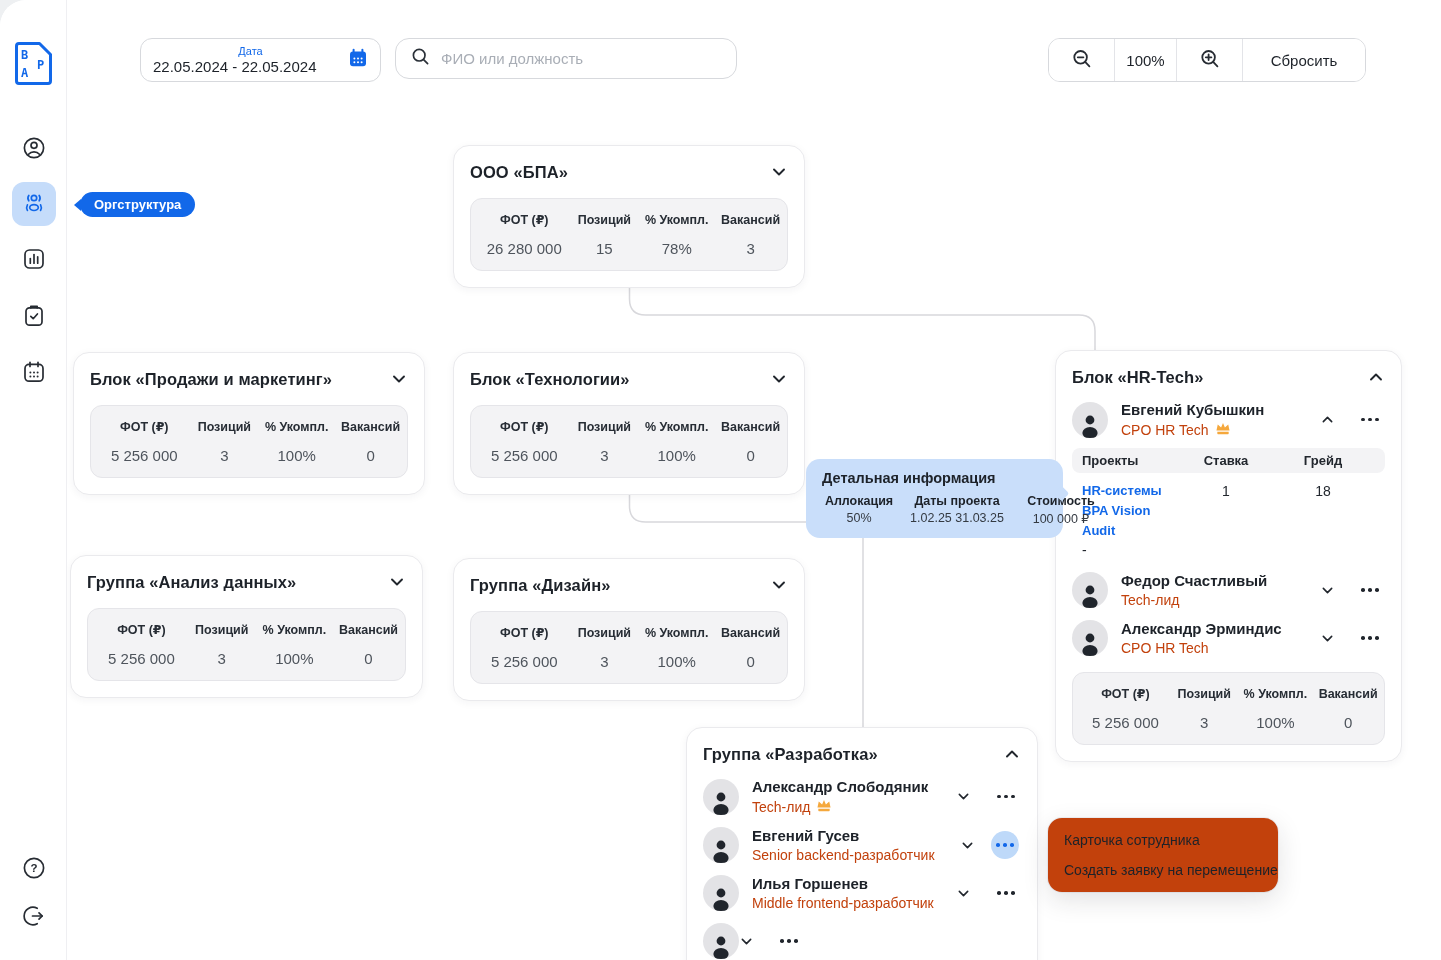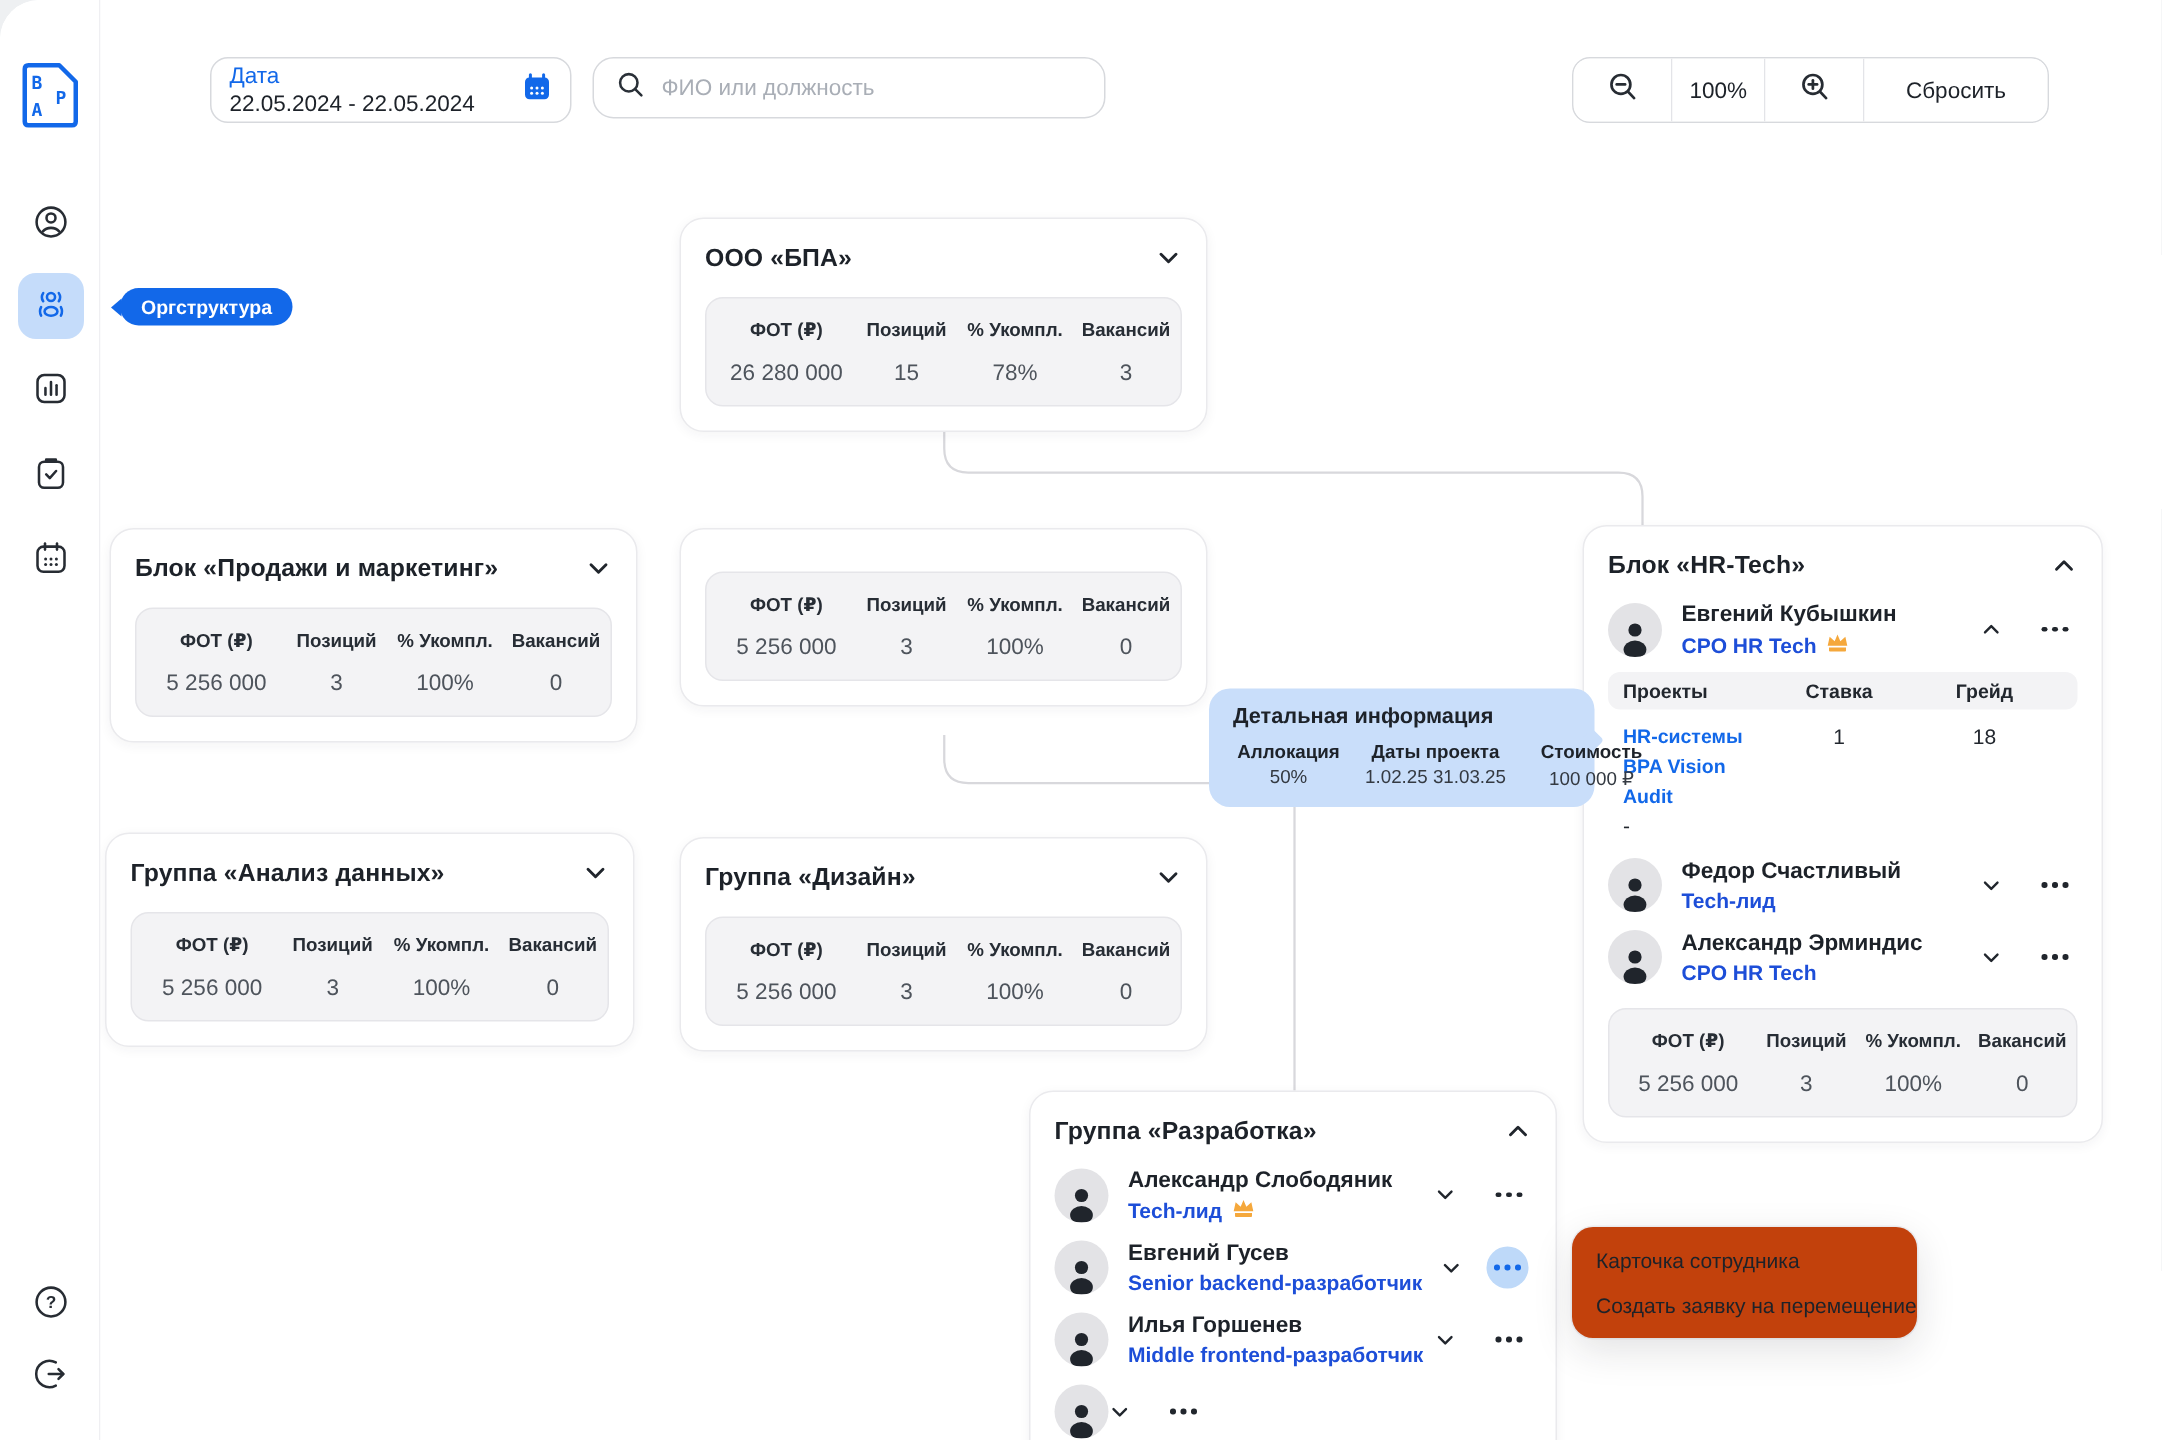--- a/index.html
+++ b/index.html
@@ -14,21 +14,21 @@
   .logo { position:absolute; left:12px; top:40px; }
   .nav-btn { position:absolute; left:12px; width:44px; height:44px; border-radius:12px; display:flex; align-items:center; justify-content:center; background:transparent; border:none; cursor:pointer; }
   .nav-btn svg { stroke:#272c33; fill:none; stroke-width:1.7; stroke-linecap:round; stroke-linejoin:round; }
   .nav-btn.active { background:#c5dcfa; }
   .nav-btn.active svg { stroke:#1268e9; }
   .badge { position:absolute; left:80px; top:192px; height:25px; background:#1268e9; color:#fff; font-size:13px; font-weight:700; border-radius:13px; display:flex; align-items:center; padding:0 14px; z-index:7; white-space:nowrap; }
   .badge::before { content:''; position:absolute; left:-6px; top:50%; transform:translateY(-50%); border-top:6px solid transparent; border-bottom:6px solid transparent; border-right:7px solid #1268e9; }
   
   .date-field { position:absolute; left:140px; top:38px; width:241px; height:44px; border:1px solid #d7d9dd; border-radius:12px; background:#fff; display:flex; align-items:center; padding:0 12px; z-index:5; cursor:pointer; }
   .date-text { flex:1; }
-  .date-label { font-size:15px; color:#1268e9; line-height:1.15; }
+  .date-label { font-size:11px; color:#1268e9; line-height:1.15;text-align:center; }
   .date-value { font-size:15px; color:#1d2229; margin-top:1px; }
   .search { position:absolute; left:395px; top:38px; width:342px; height:41px; border:1px solid #d7d9dd; border-radius:14px; background:#fff; display:flex; align-items:center; padding:0 14px; gap:10px; z-index:5; }
   .search input { border:none; outline:none; font-size:15px; color:#1d2229; width:100%; background:transparent; }
   .search input::placeholder { color:#a9aeb6; }
   .zoomgroup { position:absolute; left:1048px; top:38px; height:44px; border:1px solid #d7d9dd; border-radius:12px; background:#fff; display:flex; align-items:stretch; overflow:hidden; z-index:5; }
   .zseg { display:flex; align-items:center; justify-content:center; background:#fff; border:none; border-right:1px solid #e3e4e8; font-size:15px; color:#1d2229; cursor:pointer; font-family:inherit; }
   .zseg:last-child { border-right:none; }
   .zseg svg { stroke:#272c33; fill:none; stroke-width:1.8; stroke-linecap:round; }
   
   .card { position:absolute; background:#fff; border:1px solid #eaeaed; border-radius:16px; box-shadow:0 2px 8px rgba(40,44,50,.05); padding:14px 16px 16px; z-index:2; }
@@ -38,21 +38,21 @@
   .stats { margin-top:14px; background:#f3f3f5; border:1px solid #e5e5e9; border-radius:12px; padding:13px 4px; }
   .stats-row { display:grid; grid-template-columns:32% 20% 27% 21%; text-align:center; align-items:center; }
   .stats-row.h span { font-size:12.5px; font-weight:700; color:#272d35; }
   .stats-row.v { margin-top:13px; }
   .stats-row.v span { font-size:15px; color:#4e545c; }
   
   .emp { display:flex; align-items:center; margin-top:12px; }
   .avatar { width:36px; height:36px; border-radius:50%; background:#e3e3e6; overflow:hidden; flex:none; display:flex; align-items:flex-end; justify-content:center; }
   .emp-info { margin-left:13px; flex:1; min-width:0; }
   .emp-name { font-size:15px; font-weight:700; color:#1d2229; white-space:nowrap; }
-  .emp-role { font-size:14px; color:#1d4ed8; margin-top:3px; display:flex; align-items:center; gap:6px; white-space:nowrap;font-weight:bold; }
+  .emp-role { font-size:14px; color:#c2410c; margin-top:3px; display:flex; align-items:center; gap:6px; white-space:nowrap; }
   .emp-actions { display:flex; align-items:center; gap:22px; padding-right:2px; }
   .dots { display:flex; gap:3.5px; align-items:center; border:none; background:transparent; cursor:pointer; padding:4px; }
   .dots i { width:3.6px; height:3.6px; border-radius:50%; background:#21262d; }
   .dots-wrap-active { width:28px; height:28px; border-radius:50%; background:#bed9f9; display:flex; align-items:center; justify-content:center; border:none; cursor:pointer; }
   .dots-wrap-active i { width:3.6px; height:3.6px; border-radius:50%; background:#1268e9; margin:0 1.7px; }
   
   .proj { margin-top:10px; }
   .proj-head { display:grid; grid-template-columns:1fr 90px 104px; background:#f3f3f5; border-radius:8px; padding:5px 10px; font-size:13px; font-weight:700; color:#22272e; }
   .proj-head span:nth-child(2){ text-align:center; } .proj-head span:nth-child(3){ text-align:center; }
   .proj-body { display:grid; grid-template-columns:1fr 90px 104px; padding:8px 10px 0; }
@@ -274,20 +274,28 @@
       <div class="stats-row v">
         <span>5 256 000</span>
           <span>3</span>
           <span>100%</span>
           <span>0</span>
       </div>
     </div>
   </div>
 
   <div class="card" style="left:453px; top:352px; width:352px;">
+    <div class="card-head">
+      <div class="card-title">Блок «Технологии»</div>
+      <span class="chev">
+          <svg width="18" height="18" viewBox="0 0 18 18">
+            <path d="M4 6.5 L9 11.5 L14 6.5"></path>
+          </svg>
+        </span>
+    </div>
     <div class="stats">
       <div class="stats-row h">
         <span>ФОТ (₽)</span>
           <span>Позиций</span>
           <span>% Укомпл.</span>
           <span>Вакансий</span>
       </div>
       <div class="stats-row v">
         <span>5 256 000</span>
           <span>3</span>

